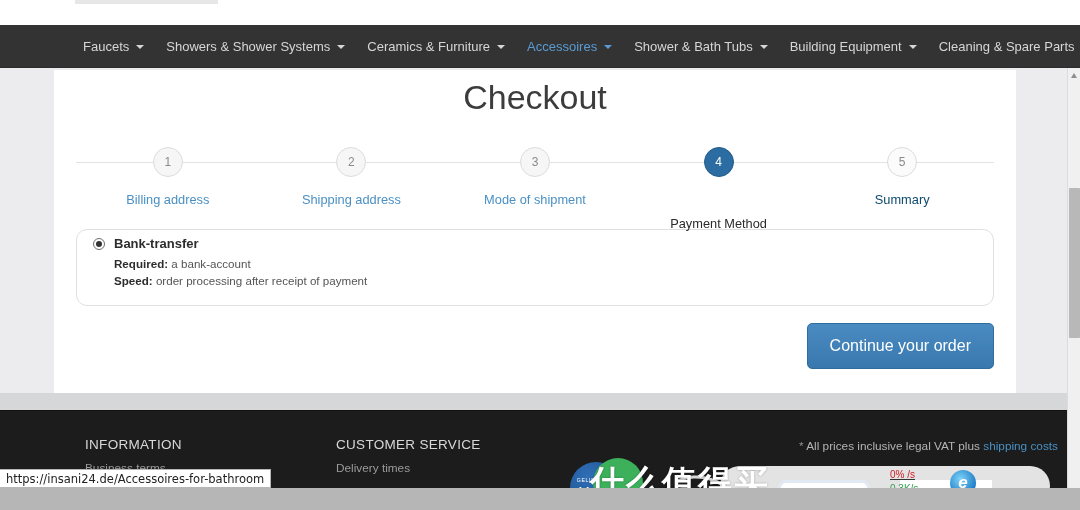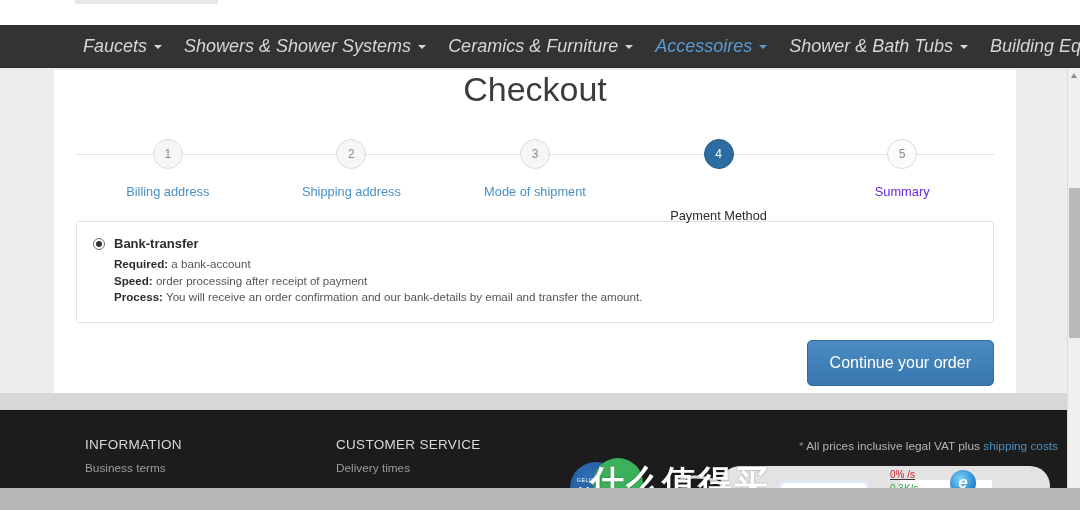--- a/index.html
+++ b/index.html
@@ -34,29 +34,28 @@
     position: absolute; left: 0; top: 25px;
     width: 1080px; height: 43px;
     background: #333333;
     border-bottom: 1px solid #2b2b2b;
     display: flex;
     align-items: center;
     padding-left: 72px;
   }
   .nav-item {
     color: #d6d6d6;
-    font-size: 18px;
+    font-size: 13px;
     line-height: 43px;
     padding: 0 11px;
     white-space: nowrap;
     cursor: pointer;
     display: flex;
     align-items: center;
     gap: 4px;
-    font-style: italic;
   }
   .nav-item.active { color: #5a9bd4; }
   .caret {
     display: inline-block;
     width: 0; height: 0;
     border-left: 4px solid transparent;
     border-right: 4px solid transparent;
     border-top: 4px solid currentColor;
     margin-left: 3px;
     position: relative; top: 1px;
@@ -74,20 +73,21 @@
     position: absolute; left: 54px; top: 70px;
     width: 962px; height: 323px;
     background: #ffffff;
   }
 
   .page-title {
     text-align: center;
     font-size: 34px;
     font-weight: normal;
     color: #3c3c3c;
+    padding-top: 8px;
     letter-spacing: 0px;
   }
 
   
   .stepper {
     position: relative;
     margin: 30px 22px 0 22px;
     height: 60px;
   }
   .stepper-line {
@@ -127,28 +127,28 @@
     border-color: #245d8a;
     color: #ffffff;
   }
   .step-label {
     margin-top: 15px;
     font-size: 12.8px;
     color: #4a90c4;
     white-space: nowrap;
   }
   .step-label.current { color: #2b2b2b; margin-top: 39px; }
-  .step-label.muted { color: #6d28d9; }
+  .step-label.muted { color: #0c4a6e; }
 
   
   .payment-panel {
     margin: 22px 22px 0 22px;
     border: 1px solid #e0e0e0;
-    border-radius: 3px;
-    padding: 14px 16px 16px 16px;
+    border-radius: 11px;
+    padding: 6px 16px 16px 16px;
     background: #ffffff;
   }
   .pm-head {
     display: flex;
     align-items: center;
     gap: 9px;
   }
   .radio {
     width: 12px; height: 12px;
     border-radius: 50%;
@@ -491,21 +491,20 @@
     </div>
 
     <div class="payment-panel">
       <div class="pm-head">
         <span class="radio"></span>
         <span class="pm-title">Bank-transfer</span>
       </div>
       <div class="pm-lines">
         <div class="pm-line"><b>Required:</b><span> a bank-account</span></div>
         <div class="pm-line"><b>Speed:</b><span> order processing after receipt of payment</span></div>
-        <div class="pm-line"><b>Process:</b><span> You will receive an order confirmation and our bank-details by email and transfer the amount.</span></div>
       </div>
     </div>
 
     <div class="btn-row">
       <button class="btn-primary">Continue your order</button>
     </div>
   </div>
 
   <div class="gap-band"></div>
 
@@ -557,14 +556,15 @@
   </div>
 
   <div class="scrollbar">
     <div class="scroll-arrow up"></div>
     <div class="scroll-thumb"></div>
     <div class="scroll-arrow down"></div>
   </div>
 
   <div class="bottom-edge"></div>
 
+  <div class="statusbar">https://insani24.de/Accessoires-for-bathroom</div>
 
 </div>
 
 </body></html>

